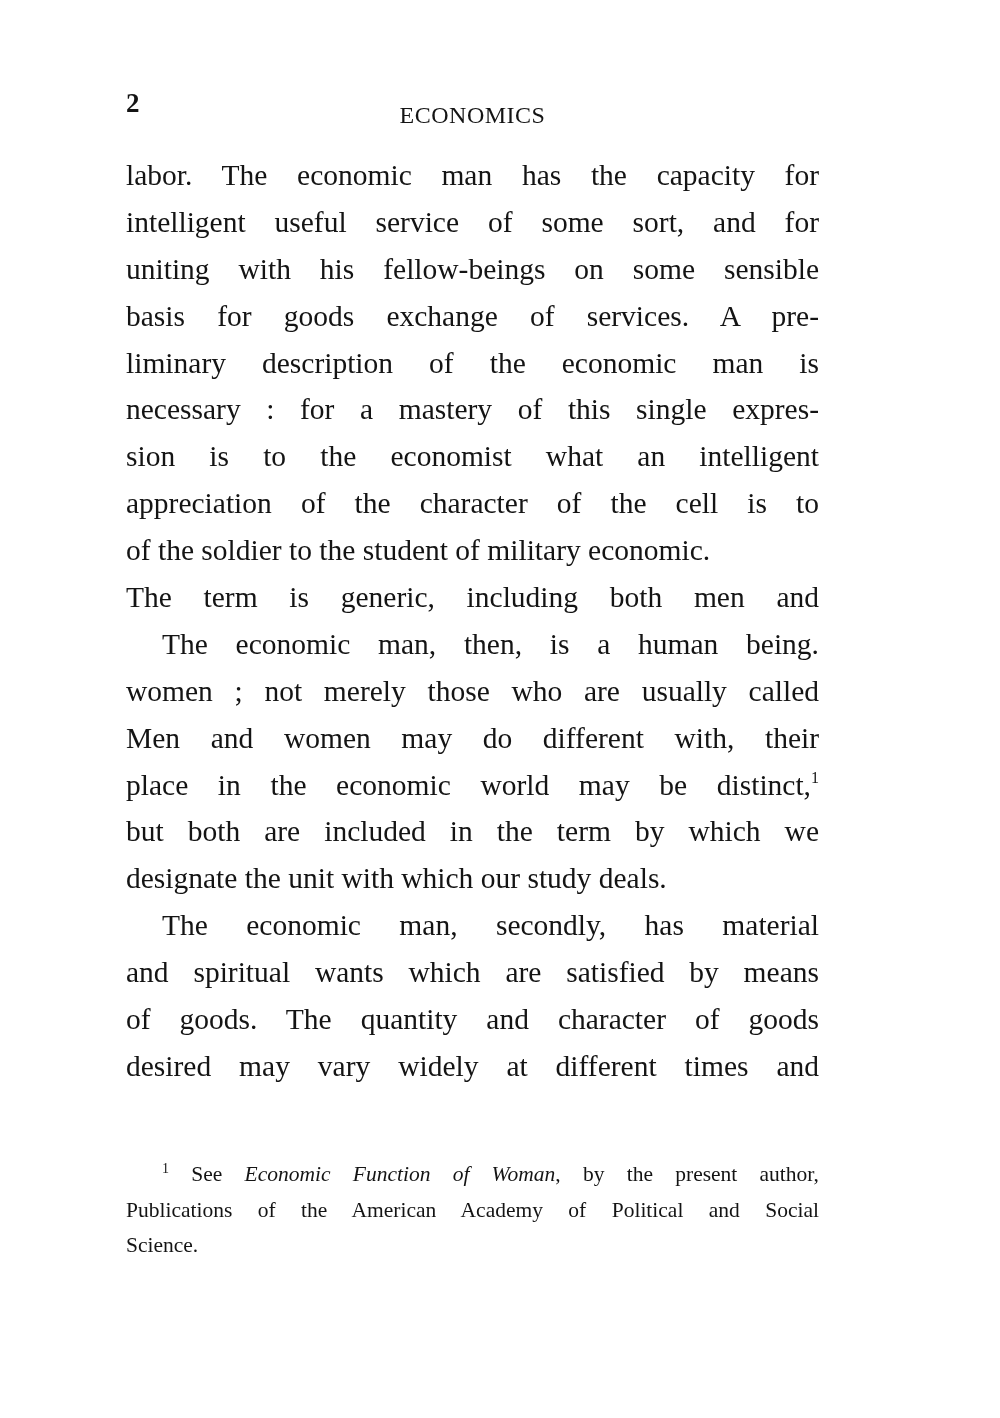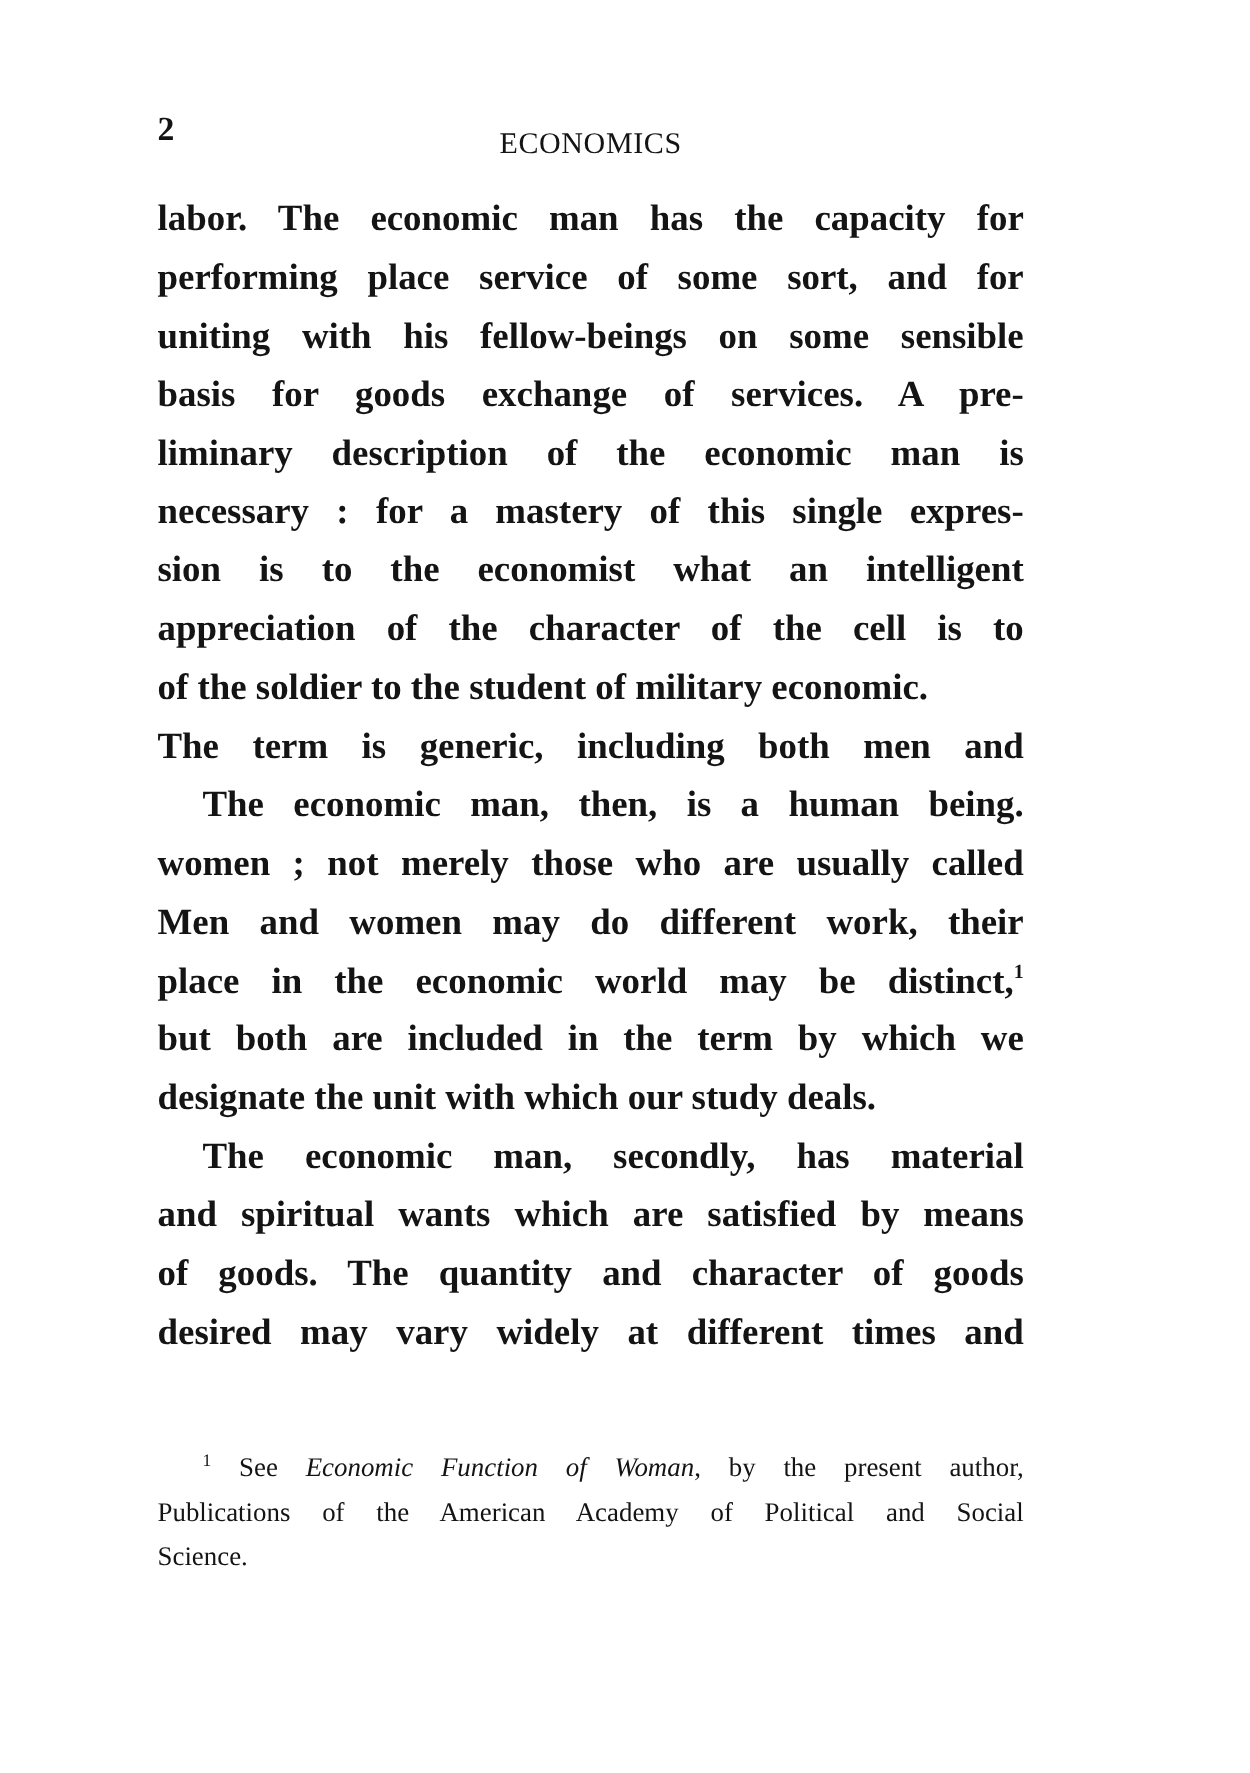--- a/index.html
+++ b/index.html
@@ -40,21 +40,20 @@
       text-align: center;
       font-size: 24px;
       letter-spacing: 0.5px;
       top: 16px;
     }
     .body-text {
       position: absolute;
       left: 126px;
       top: 152px;
       width: 693px;
-      font-weight: bold;
     }
     .line {
       display: block;
       font-size: 29.5px;
       height: 46.9px;
       line-height: 46.9px;
       text-align: justify;
       text-align-last: justify;
       white-space: nowrap;
       overflow: visible;
@@ -101,35 +100,35 @@
 
   <div class="running-head">
     <span class="page-number">2</span>
     <span class="running-title">ECONOMICS</span>
   </div>
 
   <div class="body-text">
 
     <div>
       <span class="line">labor.  The economic man has the capacity for</span>
-      <span class="line">performing place service of some sort, and for</span>
+      <span class="line">intelligent useful service of some sort, and for</span>
       <span class="line">uniting with his fellow-beings on some sensible</span>
       <span class="line">basis for goods exchange of services.  A pre-</span>
       <span class="line">liminary description of the economic man is</span>
       <span class="line">necessary : for a mastery of this single expres-</span>
       <span class="line">sion is to the economist what an intelligent</span>
       <span class="line">appreciation of the character of the cell is to</span>
       <span class="line last">of the soldier to the student of military economic.</span>
     </div>
 
     <div>
       <span class="line">The term is generic, including both men and</span>
       <span class="line indent">The economic man, then, is a human being.</span>
       <span class="line">women ; not merely those who are usually called</span>
-      <span class="line">Men and women may do different work, their</span>
+      <span class="line">Men and women may do different with, their</span>
       <span class="line"><span>place in the economic world may be distinct,</span><sup class="fnref">1</sup></span>
       <span class="line">but both are included in the term by which we</span>
       <span class="line last">designate the unit with which our study deals.</span>
     </div>
 
     <div>
       <span class="line indent">The economic man, secondly, has material</span>
       <span class="line">and spiritual wants which are satisfied by means</span>
       <span class="line">of goods.  The quantity and character of goods</span>
       <span class="line">desired may vary widely at different times and</span>

